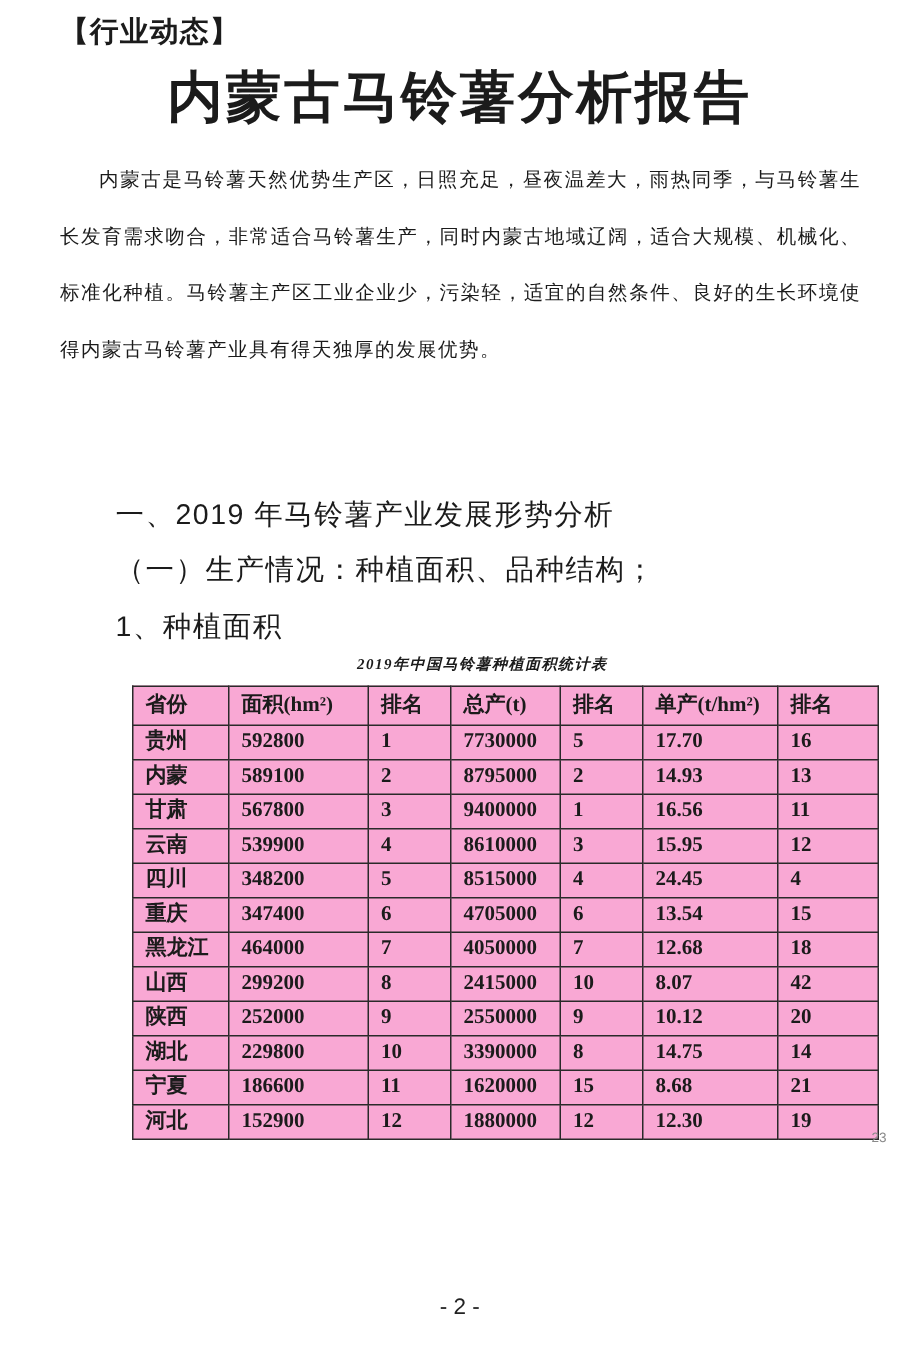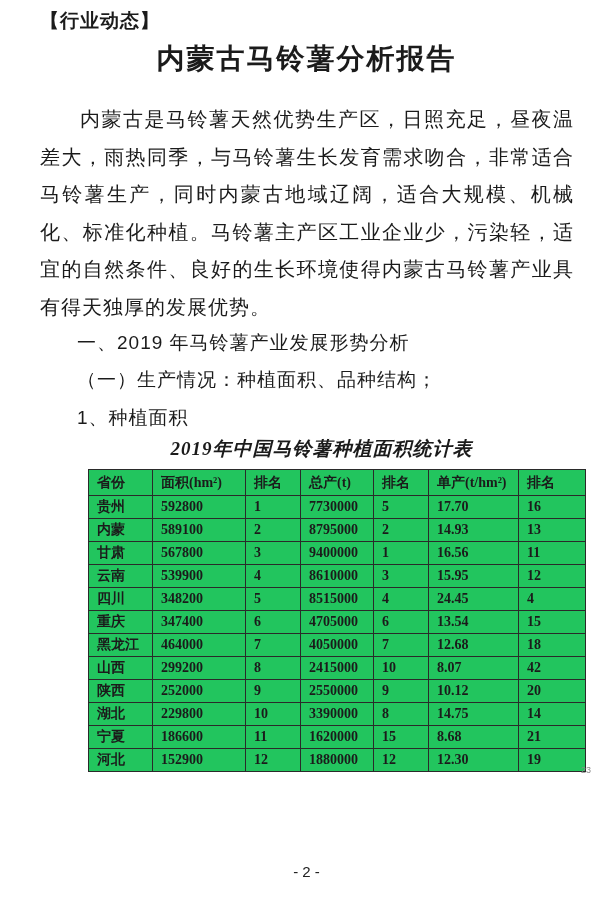--- a/index.html
+++ b/index.html
@@ -27,30 +27,30 @@
   }
   .report-title {
     position: absolute;
     top: 40px;
     left: 0;
     width: 100%;
     margin: 0;
     text-align: center;
     font-family: "Liberation Serif", "DejaVu Serif", serif;
     font-weight: bold;
-    font-size: 28px;
+    font-size: 37px;
     letter-spacing: 2px;
   }
   .intro {
     position: absolute;
     top: 101px;
     left: 40px;
     width: 534px;
     margin: 0;
-    font-size: 20px;
+    font-size: 13px;
     line-height: 37.6px;
     letter-spacing: 1px;
     text-align: justify;
     text-indent: 2em;
     text-justify: inter-character;
   }
   .heading {
     position: absolute;
     left: 40px;
     margin: 0;
@@ -67,30 +67,30 @@
     position: absolute;
     top: 436px;
     left: 88px;
     width: 497px;
   }
   .table-title {
     text-align: center;
     font-family: "Liberation Serif", "DejaVu Serif", serif;
     font-style: italic;
     font-weight: bold;
-    font-size: 19px;
+    font-size: 10px;
     letter-spacing: 1px;
     margin-bottom: 7px;
     margin-left: -30px;
   }
   table.stats {
     border-collapse: collapse;
     table-layout: fixed;
     width: 497px;
-    background: #22c55e;
+    background: #f9a8d4;
   }
   table.stats col:nth-child(1) { width: 64px; }
   table.stats col:nth-child(2) { width: 93px; }
   table.stats col:nth-child(3) { width: 55px; }
   table.stats col:nth-child(4) { width: 73px; }
   table.stats col:nth-child(5) { width: 55px; }
   table.stats col:nth-child(6) { width: 90px; }
   table.stats col:nth-child(7) { width: 67px; }
   table.stats th, table.stats td {
     border: 1.7px solid #2a2a2a;

